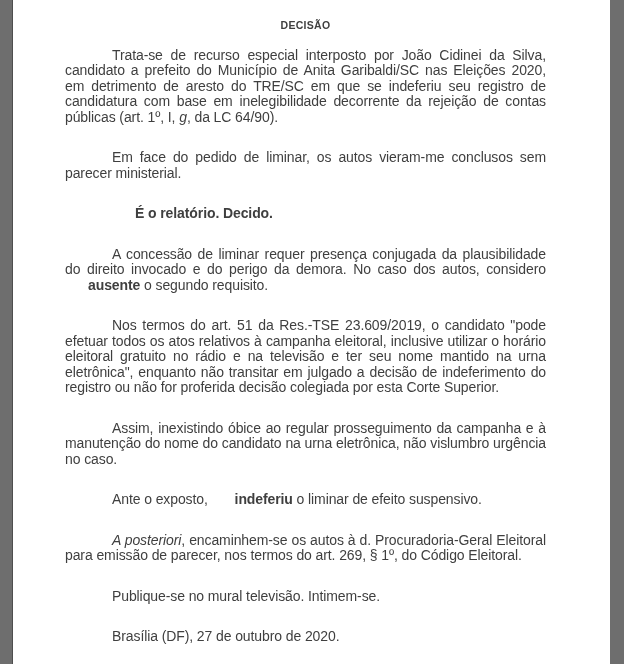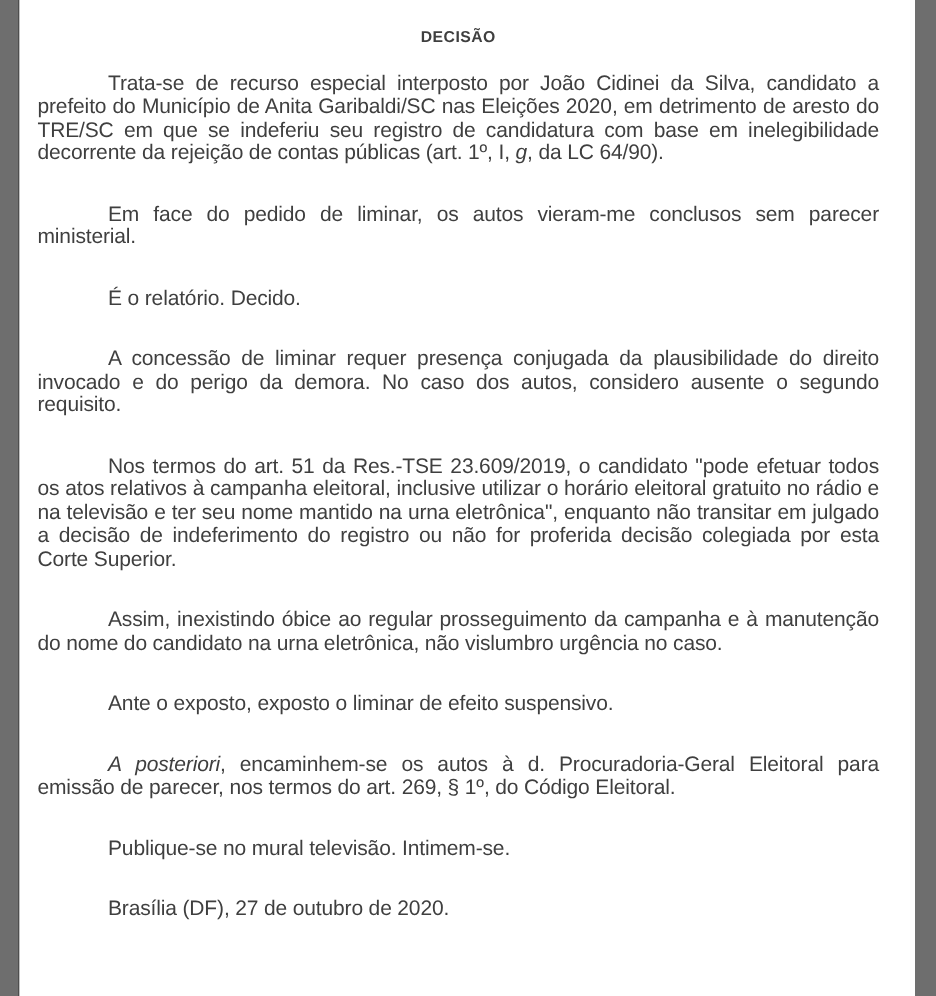--- a/index.html
+++ b/index.html
@@ -1,19 +1,19 @@
 <!DOCTYPE html>
 <html style="--bar: #6e6e6e; --bar-edge: #4e4e4e; --page-bg: #ffffff; --text: #3f3f3f;"><head>
 <meta charset="utf-8">
 <style>
   * { margin: 0; padding: 0; box-sizing: border-box; }
   html, body { width: 624px; height: 664px; overflow: hidden; }
   body { font-family: "Liberation Sans", sans-serif; background: #ffffff; }
 
-  .stage { display: flex; width: 624px; height: 664px; }
+  .stage { display: flex; width: 624px; height: 664px; gap: 40px; }
 
   .bar { background: var(--bar, #6e6e6e); flex: 0 0 auto; }
   .bar.left  { width: 13px; border-right: 1px solid var(--bar-edge, #4e4e4e); }
   .bar.right { width: 14px; }
 
   .page {
     flex: 1 1 auto;
     background: var(--page-bg, #ffffff);
     padding: 12px 24px 0 12px;
     overflow: hidden;
@@ -32,21 +32,21 @@
   .para {
     font-size: 14px;
     line-height: 15.5px;
     letter-spacing: -0.1px;
     color: var(--text, #3f3f3f);
     text-align: justify;
     text-indent: 47px;
     margin-bottom: 25px;
   }
 
-  .b { font-weight: normal; }
+  .b { font-weight: bold; margin-left: 23px; }
   .i { font-style: italic; }
 
   .signature {
     text-align: center;
     font-size: 10.5px;
     line-height: 15.5px;
     color: var(--text, #3f3f3f);
     margin-top: 0;
   }
 </style>
@@ -59,21 +59,21 @@
   <div class="page">
     <div class="doc-title">DECISÃO</div>
 
     <div>
         <p class="para"><span>Trata-se de recurso especial interposto por João Cidinei da Silva, candidato a prefeito do Município de Anita Garibaldi/SC nas Eleições 2020, em detrimento de aresto do TRE/SC em que se indeferiu seu registro de candidatura com base em inelegibilidade decorrente da rejeição de contas públicas (art. 1º, I, </span><span class="i">g</span><span>, da LC 64/90).</span></p>
         <p class="para"><span>Em face do pedido de liminar, os autos vieram-me conclusos sem parecer ministerial.</span></p>
         <p class="para"><span class="b">É o relatório. Decido.</span></p>
         <p class="para"><span>A concessão de liminar requer presença conjugada da plausibilidade do direito invocado e do perigo da demora. No caso dos autos, considero </span><span class="b">ausente</span><span> o segundo requisito.</span></p>
         <p class="para"><span>Nos termos do art. 51 da Res.-TSE 23.609/2019, o candidato "pode efetuar todos os atos relativos à campanha eleitoral, inclusive utilizar o horário eleitoral gratuito no rádio e na televisão e ter seu nome mantido na urna eletrônica", enquanto não transitar em julgado a decisão de indeferimento do registro ou não for proferida decisão colegiada por esta Corte Superior.</span></p>
         <p class="para"><span>Assim, inexistindo óbice ao regular prosseguimento da campanha e à manutenção do nome do candidato na urna eletrônica, não vislumbro urgência no caso.</span></p>
-        <p class="para"><span>Ante o exposto, </span><span class="b">exposto</span><span> o liminar de efeito suspensivo.</span></p>
+        <p class="para"><span>Ante o exposto, </span><span class="b">indeferiu</span><span> o liminar de efeito suspensivo.</span></p>
         <p class="para"><span class="i">A posteriori</span><span>, encaminhem-se os autos à d. Procuradoria-Geral Eleitoral para emissão de parecer, nos termos do art. 269, § 1º, do Código Eleitoral.</span></p>
         <p class="para"><span>Publique-se no mural televisão. Intimem-se.</span></p>
         <p class="para"><span>Brasília (DF), 27 de outubro de 2020.</span></p>
       </div>
 
   </div>
 
   <div class="bar right"></div>
 </div>
 

